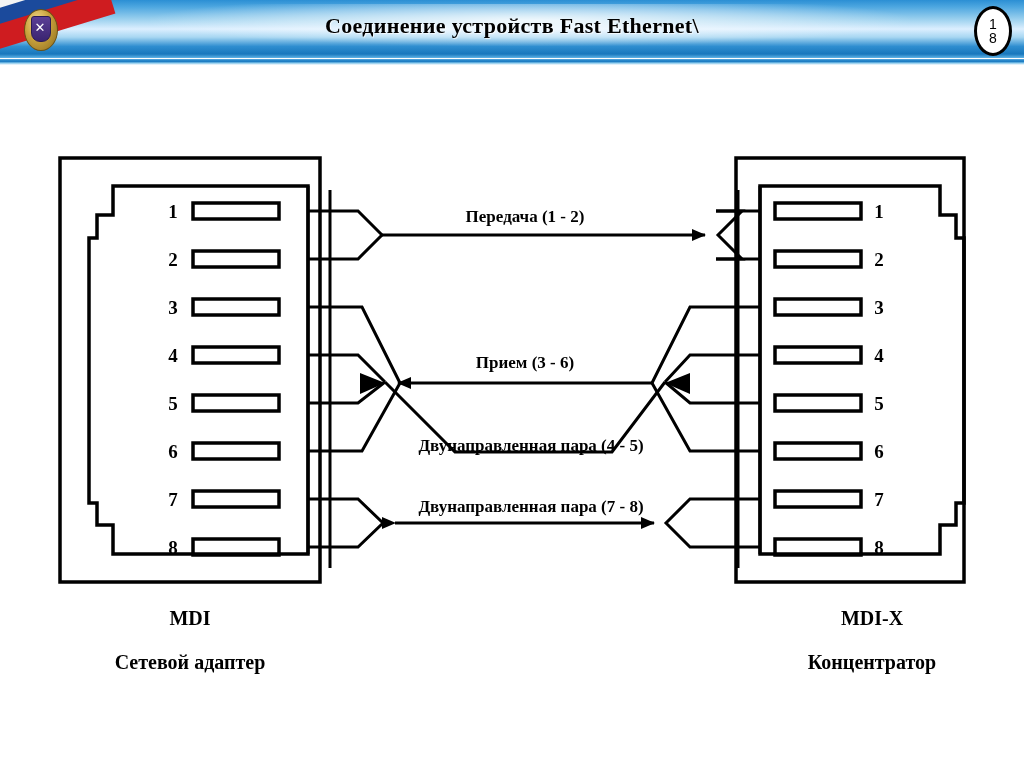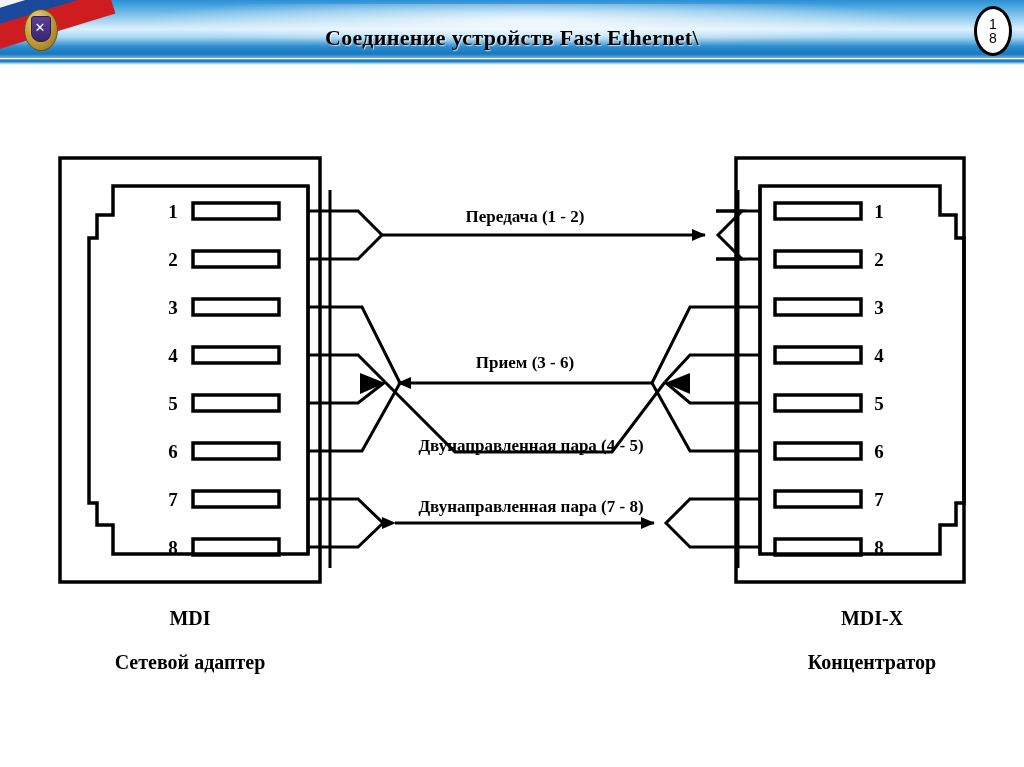--- a/index.html
+++ b/index.html
@@ -60,21 +60,20 @@
     position: absolute;
     left: 0; top: 13px;
     width: 1024px;
     text-align: center;
     font-size: 22px;
     font-weight: bold;
     color: #000000;
     letter-spacing: 0.3px;
     text-shadow: 1px 1px 1px rgba(255,255,255,0.75);
     white-space: nowrap;
-    margin-top: 12px;
   }
 
   
   .flag-block {
     position: absolute;
     left: 0; top: 0;
     width: 120px; height: 58px;
     overflow: hidden;
   }
   .flag-stripe {

